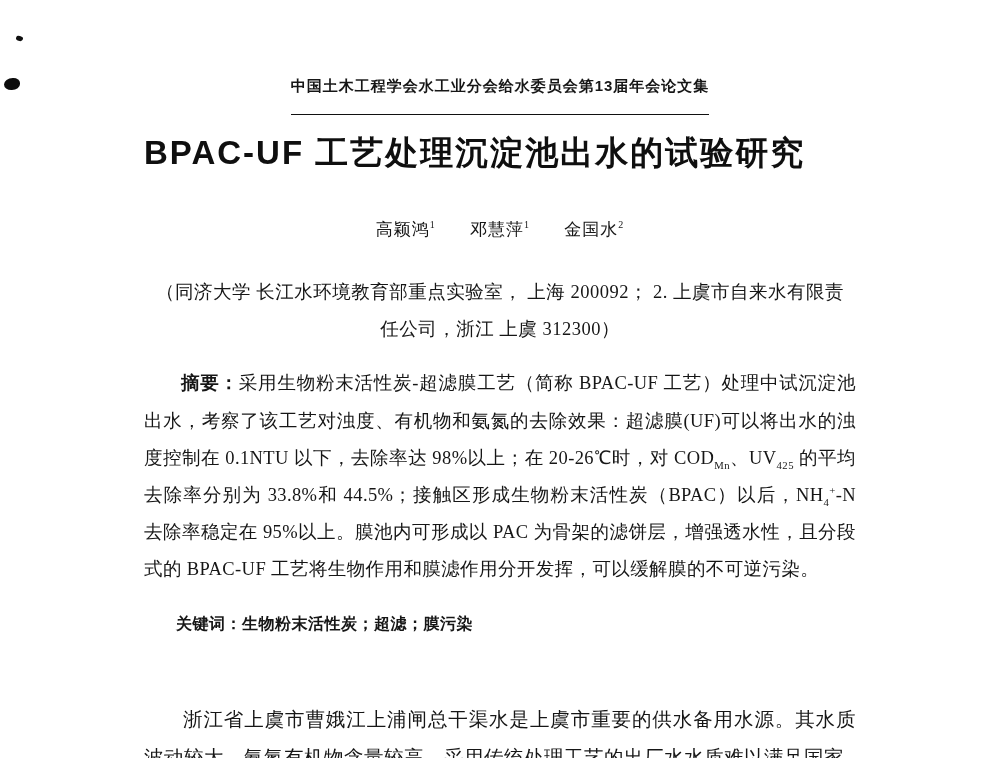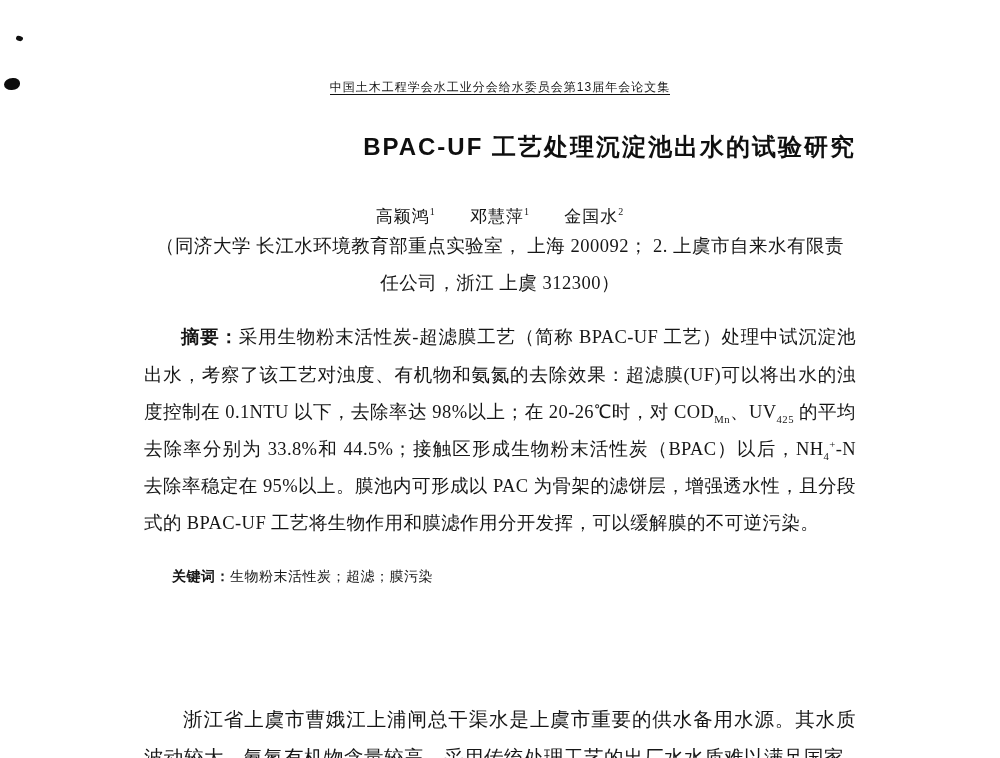--- a/index.html
+++ b/index.html
@@ -20,45 +20,46 @@
   }
   .speck2 {
     position: absolute; left: 4px; top: 78px;
     width: 16px; height: 12px; background: #0c0c0c;
     border-radius: 60% 45% 55% 50%;
   }
   .content { width: 712px; margin: 0 auto; }
   .proc-header { padding-top: 77px; text-align: center; }
   .proc-header span {
     font-family: "Liberation Sans", sans-serif;
-    font-weight: normal;
-    font-size: 12px;
+    font-weight: bold;
+    font-size: 15px;
     letter-spacing: 1px;
     border-bottom: 1.5px solid #111111;
-    padding-bottom: 0;
+    padding-bottom: 20px;
     white-space: nowrap;
   }
   .title {
     margin-top: 35px;
-    text-align: right;
+    text-align: left;
     font-family: "Liberation Sans", sans-serif;
     font-weight: bold;
-    font-size: 24px;
+    font-size: 33px;
     letter-spacing: 2px;
     color: #0f0f0f;
   }
   .authors {
     margin-top: 42px;
     text-align: center;
     font-size: 17px;
     letter-spacing: 1px;
   }
   .author + .author { margin-left: 1.7em; }
   .author sup { font-size: 10px; }
   .affiliation {
+    margin-top: 33px;
     width: 688px;
     margin-left: auto;
     margin-right: auto;
     font-size: 18.5px;
     line-height: 37px;
     text-align: center;
     letter-spacing: 0.5px;
   }
   .abstract {
     margin-top: 17px;
@@ -69,22 +70,22 @@
     letter-spacing: 0.4px;
   }
   .abstract b.abs-label {
     font-family: Liberation Mono, monospace;
     font-weight: bold;
   }
   .abstract sub, .abstract sup { font-size: 0.58em; line-height: 0; }
   .keywords {
     margin-top: 26px;
     font-family: "Liberation Sans", sans-serif;
-    font-weight: normal;
-    font-size: 14px;
+    font-weight: bold;
+    font-size: 16px;
     text-indent: 2em;
     letter-spacing: 0.5px;
   }
   .body-para {
     position: absolute;
     left: 144px;
     top: 701px;
     width: 712px;
     font-size: 19.5px;
     line-height: 38px;

